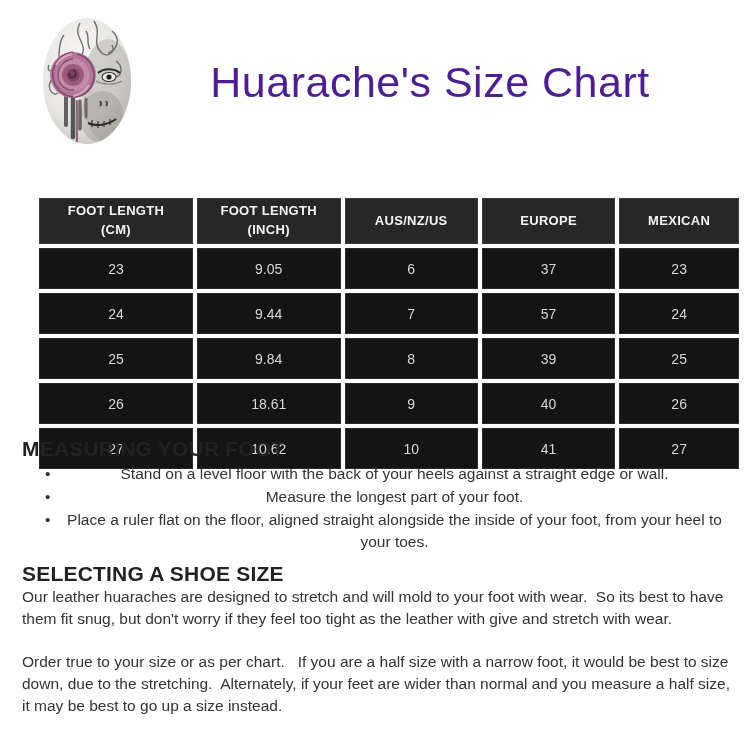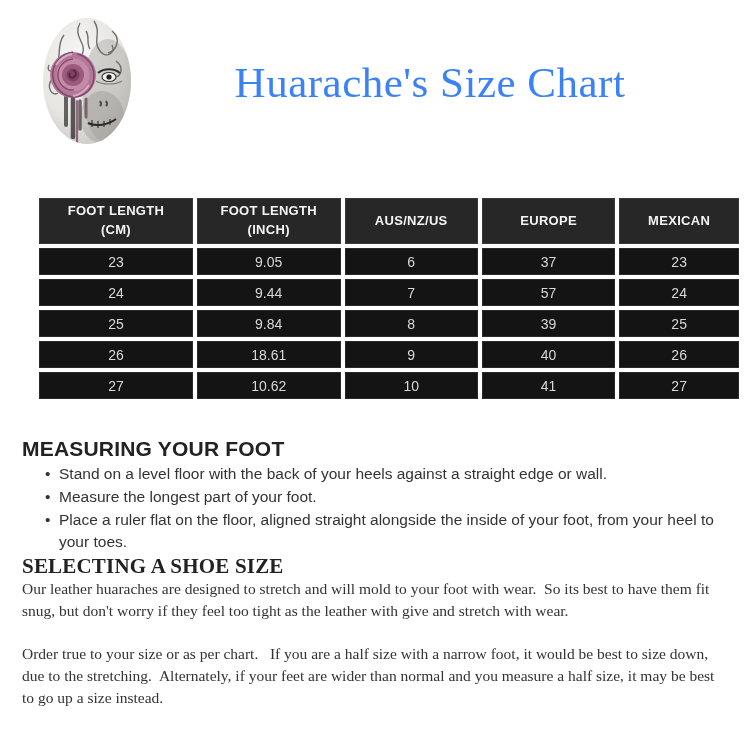--- a/index.html
+++ b/index.html
@@ -5,48 +5,48 @@
   html,body { margin:0; padding:0; background:#ffffff; }
   .page {
     position:relative; width:750px; height:746px; background:#ffffff;
     font-family:"Liberation Sans", sans-serif; color:#333333; overflow:hidden;
   }
 
   
   .logo-wrap { position:absolute; left:42px; top:17px; width:90px; height:130px; }
   .page-title {
     position:absolute; left:150px; top:58px; width:560px; text-align:center;
-    font-family:Liberation Serif, serif; font-size:43px; font-weight:400;
-    color:#3b82f6; letter-spacing:0.5px; white-space:nowrap;
+    font-family:Liberation Sans, sans-serif; font-size:43px; font-weight:400;
+    color:#4c1d95; letter-spacing:0.5px; white-space:nowrap;
   }
 
   
   .size-table {
     position:absolute; left:35px; top:194px; width:708px;
     border-collapse:separate; border-spacing:4px; table-layout:fixed;
     background:#ffffff;
   }
   .size-table th {
     background:#272727; color:#f4f4f4; font-size:13px; font-weight:bold;
     text-align:center; vertical-align:middle; height:44px; padding:0 4px;
     white-space:pre-line; letter-spacing:0.3px; line-height:1.45;
     border:1px solid #3a3a3a;
   }
   .size-table td {
     background:#141414; color:#d8d8d8; font-size:14px; text-align:center;
-    vertical-align:middle; height:25px; padding:0 4px; border:1px solid #2a2a2a;
+    vertical-align:middle; height:25px; padding:7px 4px; border:1px solid #2a2a2a;
   }
 
   
   .content { position:absolute; left:22px; top:438px; width:708px; font-size:15.5px; line-height:22px; color:#333333; }
   .section-heading { font-weight:bold; font-size:21px; color:#222222; margin:0; letter-spacing:0.2px; }
   .bullet-list { list-style:none; margin:3px 0 0 0; padding:0 0 0 23px; }
-  .bullet-list li { position:relative; padding-left:14px; margin:0 0 1px 0; }
+  .bullet-list li { position:relative; padding-left:14px; margin:0 0 1px 0;text-align:center; }
   .bullet-list li::before { content:"\2022"; position:absolute; left:0; top:0; color:#333333; }
-  .selecting-block { margin-top:2px;font-family:Liberation Serif, serif; }
+  .selecting-block { margin-top:10px; }
   .content p { margin:1px 0 21px 0; white-space:pre-wrap; }
 </style>
 </head>
 <body>
 
 <div class="page">
 
   <div class="logo-wrap">
     <svg width="90" height="130" viewBox="0 0 90 130">
       <defs>

